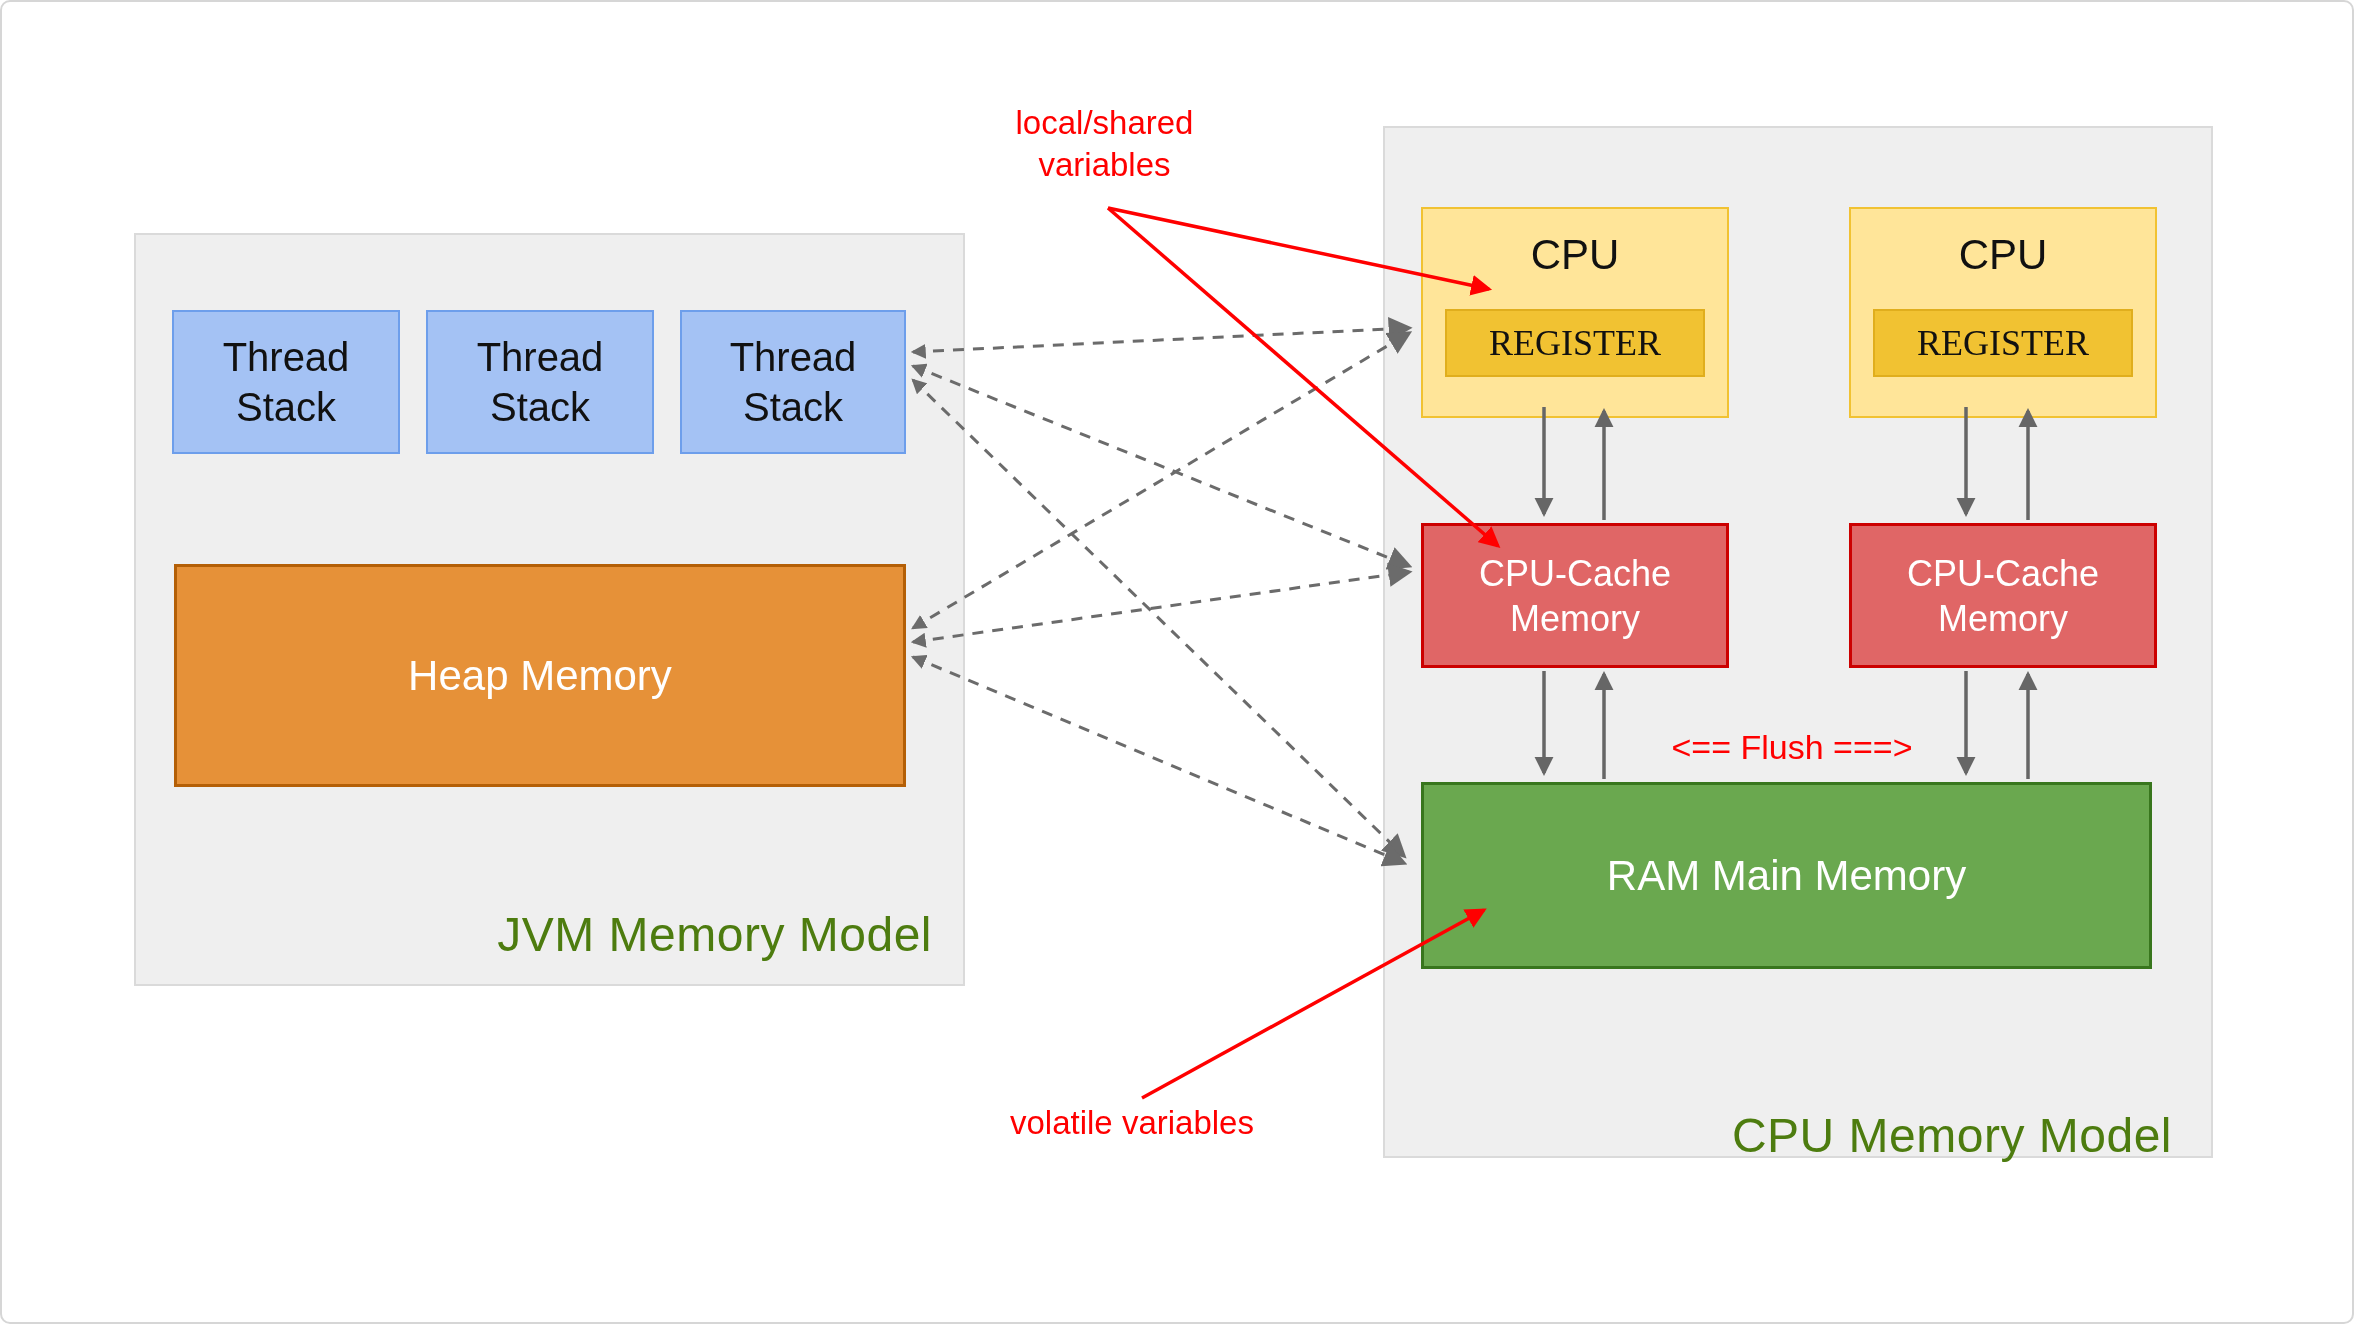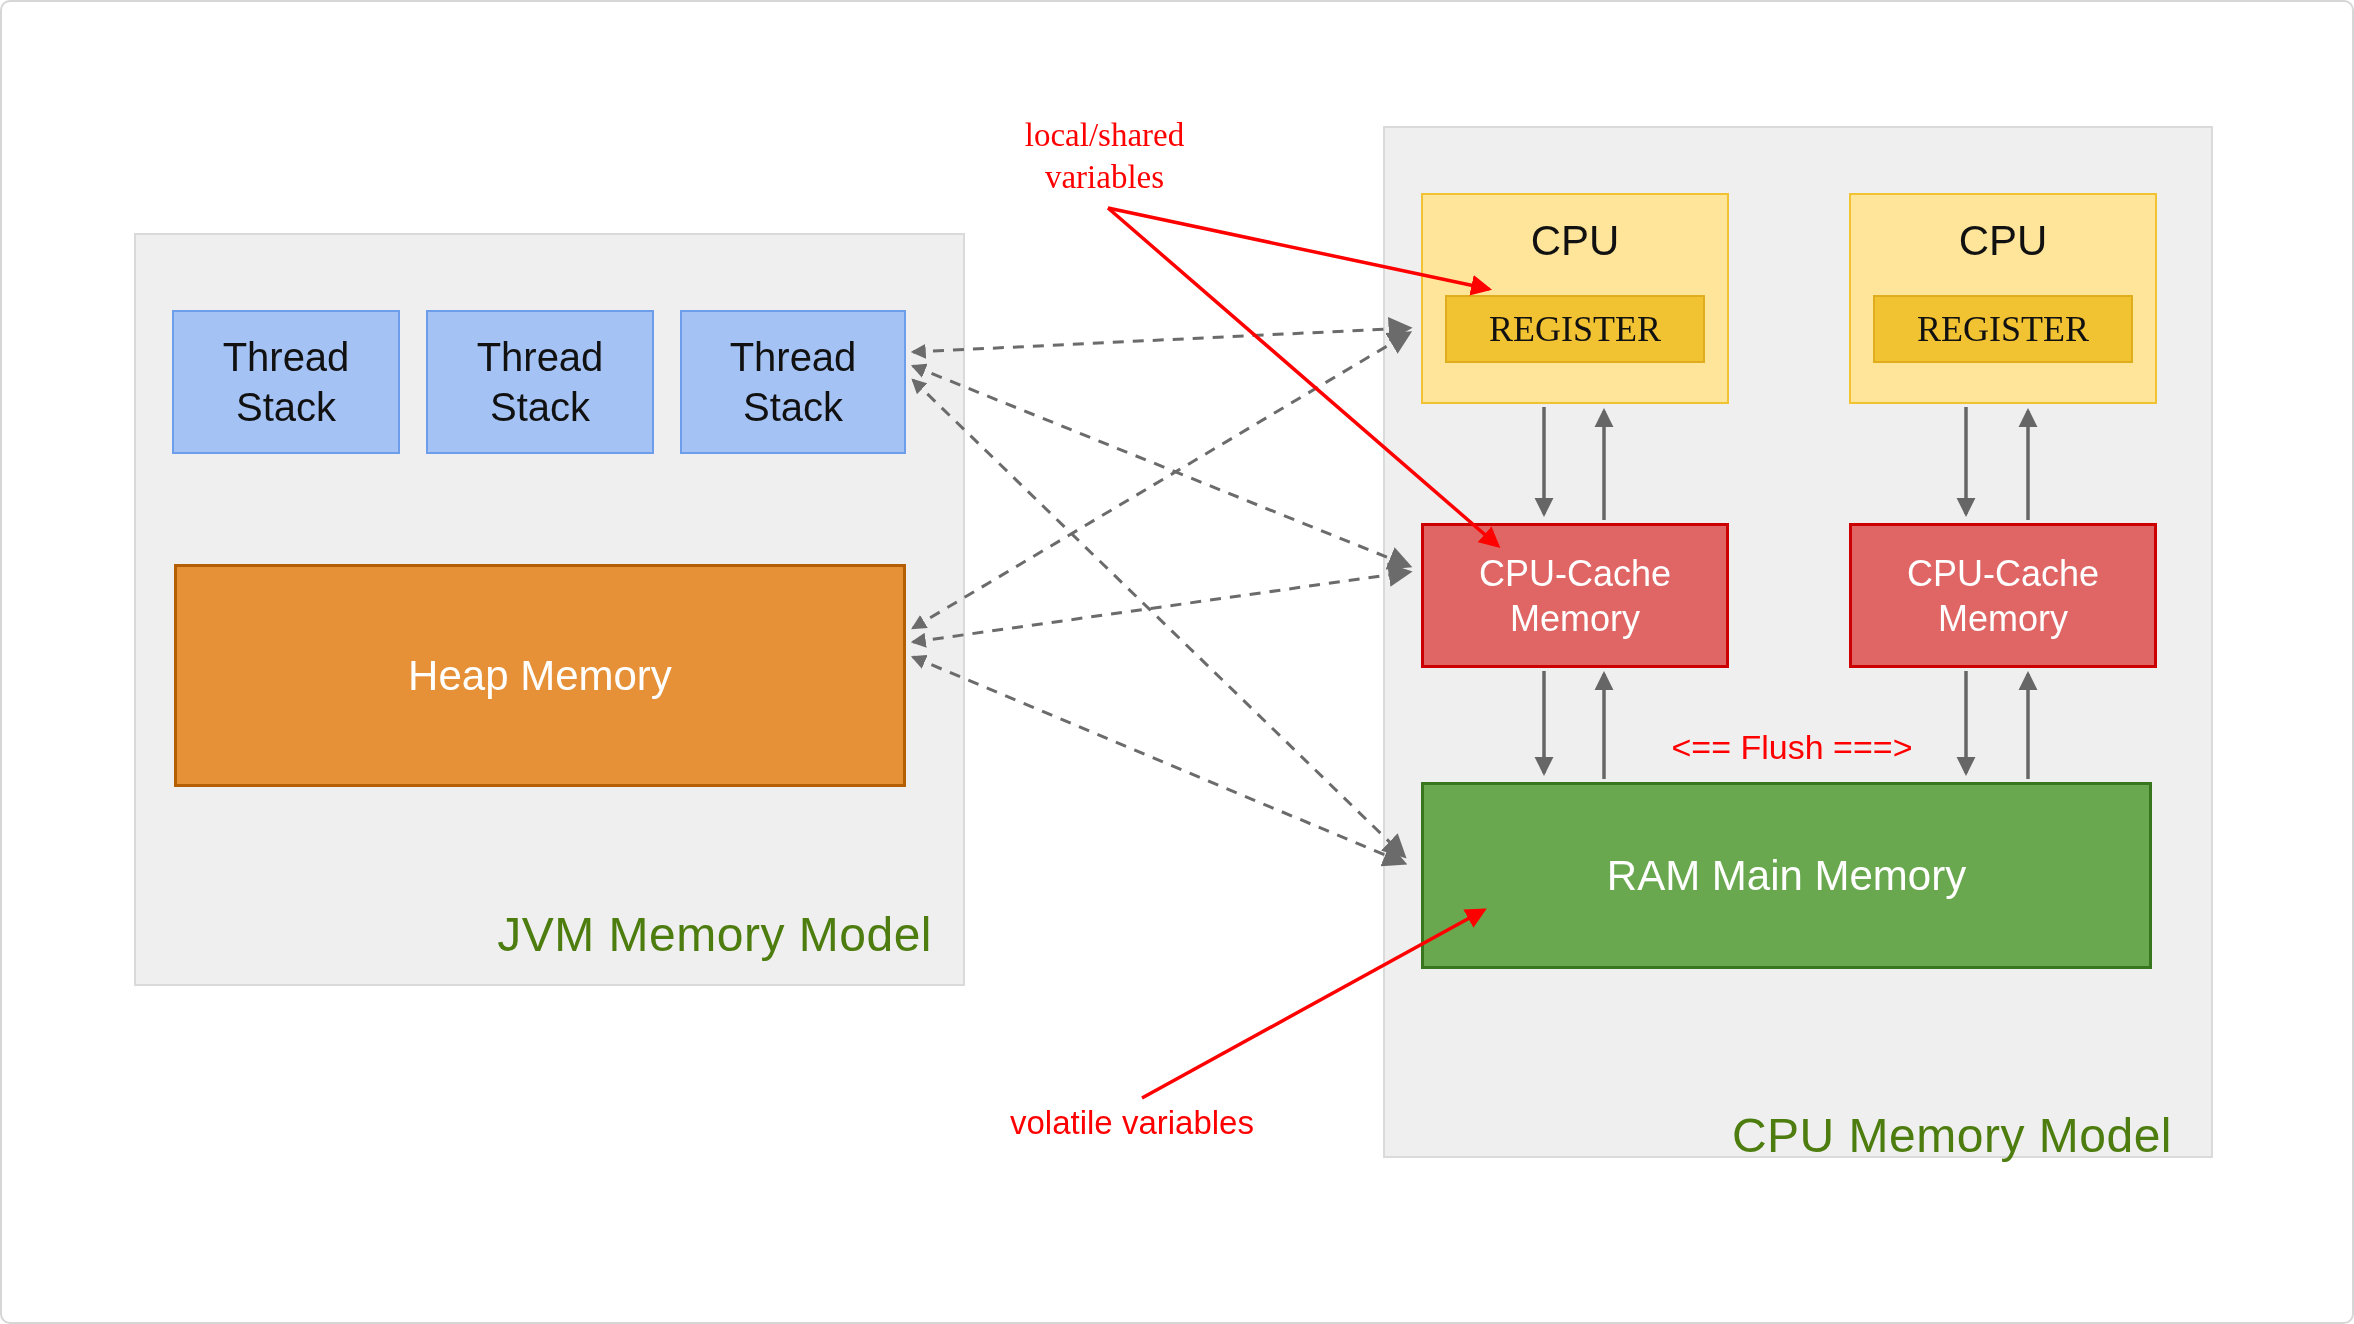--- a/index.html
+++ b/index.html
@@ -41,21 +41,21 @@
     color:#111111;font-size:40px;line-height:50px;
     padding:17px 40px;
   }
   .ts1{left:170px;} .ts2{left:424px;} .ts3{left:678px;width:226px;}
   .heap{
     left:172px;top:562px;width:732px;height:223px;
     background:#e69138;border:3px solid #b45f06;
     color:#ffffff;font-size:42px;
   }
   .cpu-box{
-    width:308px;height:211px;top:191px;
+    width:308px;height:211px;top:205px;
     background:#ffe599;border:2px solid #f1c232;
     color:#111111;font-size:42px;
     align-items:flex-start;
     padding-top:22px;
   }
   .cpu1{left:1419px;} .cpu2{left:1847px;}
   .register{
     position:absolute;left:22px;top:100px;width:260px;height:68px;
     background:#f1c232;border:2px solid #e0ae1d;
     box-sizing:border-box;
@@ -74,21 +74,21 @@
     left:1419px;top:780px;width:731px;height:187px;
     background:#6aa84f;border:3px solid #38761d;
     color:#ffffff;font-size:42px;
   }
   .red-note{
     position:absolute;
     color:#ff0000;
     font-size:33px;line-height:42px;
     text-align:center;
   }
-  .note-local{left:990px;top:112px;width:225px;font-family:Liberation Serif, serif;}
+  .note-local{left:990px;top:100px;width:225px;}
   .note-volatile{left:1008px;top:1100px;white-space:nowrap;}
   .note-flush{left:1640px;top:724px;width:300px;font-size:34px;white-space:nowrap;}
   svg.overlay{
     position:absolute;left:0;top:0;width:2354px;height:1324px;
     pointer-events:none;
   }
   .dash{stroke:#6b6b6b;stroke-width:3;fill:none;stroke-dasharray:11 9;}
   .solid{stroke:#666666;stroke-width:3.5;fill:none;}
   .redline{stroke:#ff0000;stroke-width:3.5;fill:none;}
 </style>

